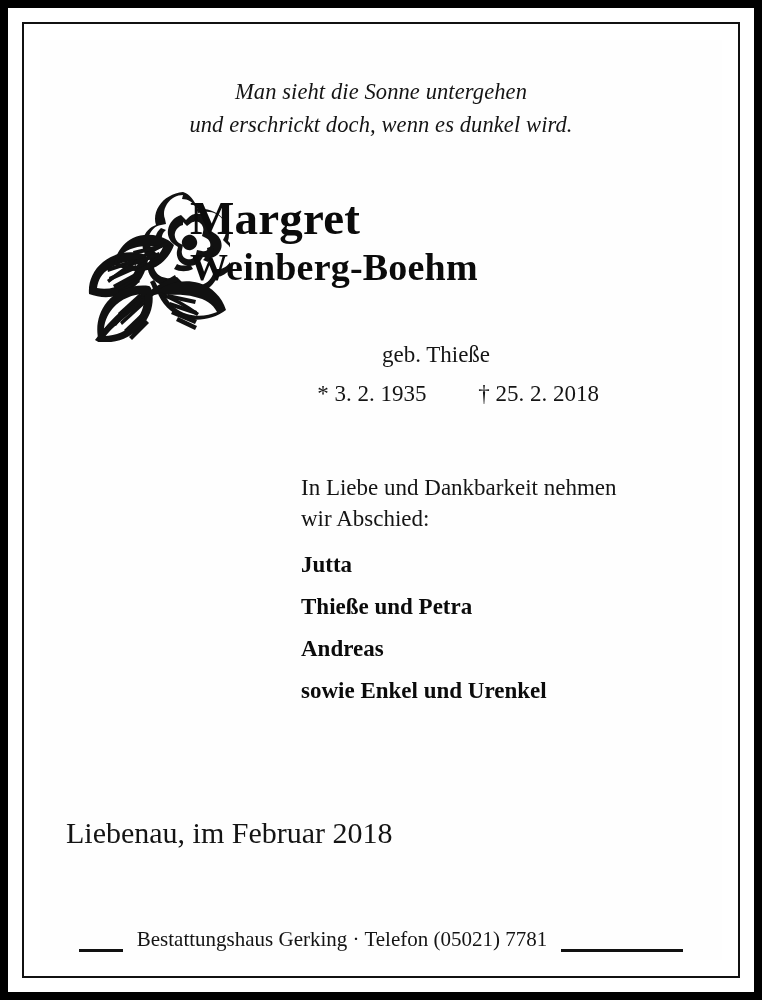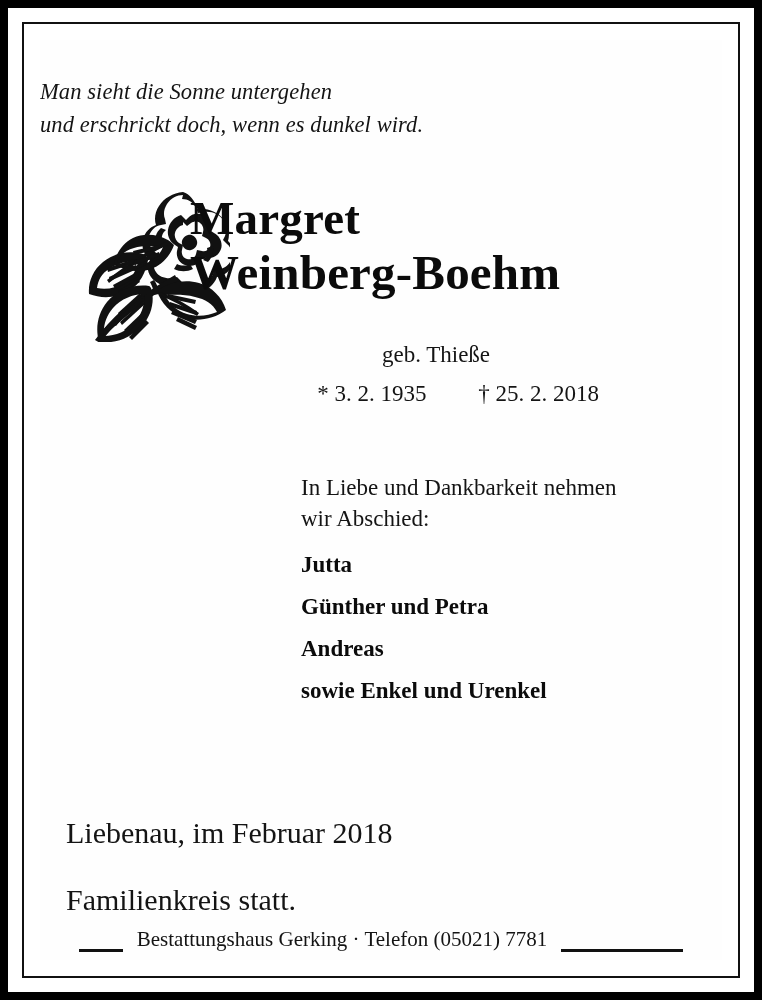--- a/index.html
+++ b/index.html
@@ -48,21 +48,21 @@
     background: #fefefe;
     overflow: hidden;
   }
 
   
   .epigraph {
     position: absolute;
     left: 0;
     right: 0;
     top: 36px;
-    text-align: left;
+    text-align: center;
     font-style: italic;
     font-size: 22.5px;
     line-height: 1.45;
     letter-spacing: 0.1px;
     color: #141414;
   }
   .epigraph div { white-space: nowrap; }
 
   
   .rose {
@@ -84,21 +84,21 @@
   }
   .name-line1 {
     font-weight: bold;
     font-size: 47px;
     line-height: 1.12;
     letter-spacing: 0.2px;
     color: #0b0b0b;
   }
   .name-line2 {
     font-weight: bold;
-    font-size: 49px;
+    font-size: 38px;
     line-height: 1.16;
     letter-spacing: 0.2px;
     color: #0b0b0b;
     white-space: nowrap;
   }
 
   .born-name {
     position: absolute;
     left: 150px;
     right: 40px;
@@ -264,29 +264,28 @@
           <span class="death">† 25. 2. 2018</span>
         </div>
 
         <div class="mourn-intro">
           <div>In Liebe und Dankbarkeit nehmen</div>
           <div>wir Abschied:</div>
         </div>
 
         <div class="mourn-list">
           <div class="mourner">Jutta</div>
-          <div class="mourner">Günther und Petra</div>
+          <div class="mourner">Thieße und Petra</div>
           <div class="mourner">Andreas</div>
           <div class="mourner">sowie Enkel und Urenkel</div>
         </div>
 
         <div class="closing">
           <div>Liebenau, im Februar 2018</div>
           <div class="para-gap"></div>
-          <div>Familienkreis statt.</div>
         </div>
 
         <div class="footer">
           <span class="rule left"></span>
           <span class="imprint">Bestattungshaus Gerking · Telefon (05021) 7781</span>
           <span class="rule right"></span>
         </div>
 
       </div>
     </div>

